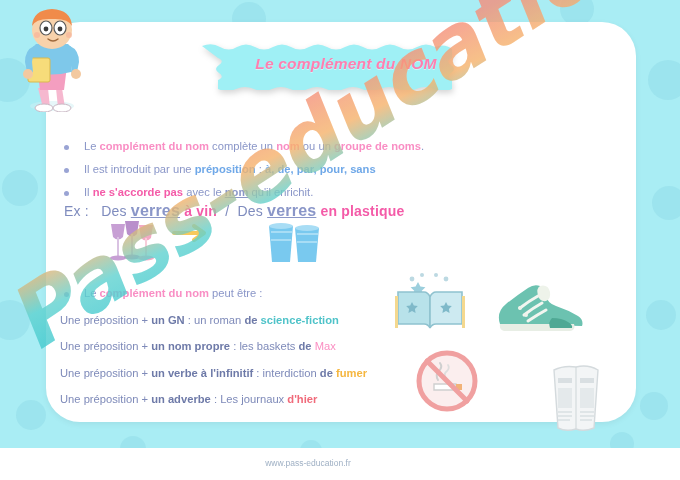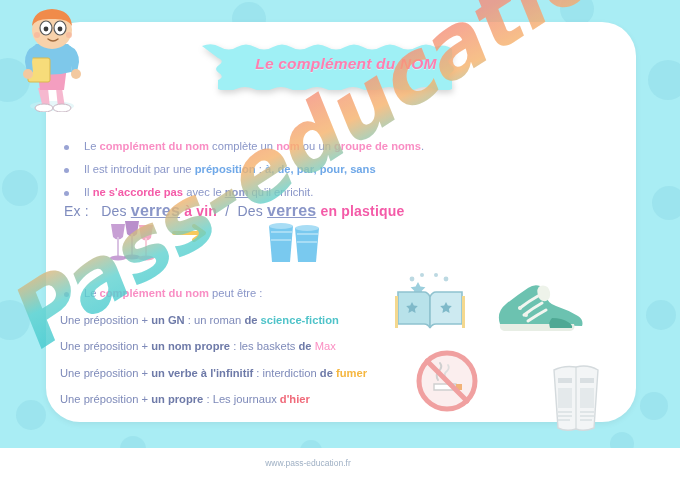--- a/index.html
+++ b/index.html
@@ -256,21 +256,21 @@
   <div class="sub-line" style="left:60px;top:314px;">
     <span><span>Une préposition + </span><span class="dkbold">un GN</span><span> : un roman </span><span class="dkbold">de </span><span class="teal">science-fiction</span></span>
   </div>
   <div class="sub-line" style="left:60px;top:340px;">
     <span><span>Une préposition + </span><span class="dkbold">un nom propre</span><span> : les baskets </span><span class="dkbold">de </span><span class="pinkplain">Max</span></span>
   </div>
   <div class="sub-line" style="left:60px;top:367px;text-align:center;">
     <span><span>Une préposition + </span><span class="dkbold">un verbe à l'infinitif</span><span> : interdiction </span><span class="dkbold">de </span><span class="orange">fumer</span></span>
   </div>
   <div class="sub-line" style="left:60px;top:393px;">
-    <span><span>Une préposition + </span><span class="dkbold">un propre</span><span> : Les journaux </span><span class="red">d'hier</span></span>
+    <span><span>Une préposition + </span><span class="dkbold">un adverbe</span><span> : Les journaux </span><span class="red">d'hier</span></span>
   </div>
 </div>
 
 <div id="watermark">
   <svg viewBox="0 0 680 480" aria-hidden="true">
     <defs>
       <linearGradient id="wmg" x1="0" y1="1" x2="1" y2="0">
         <stop offset="0%" stop-color="#35c6cf"></stop>
         <stop offset="28%" stop-color="#5fd2d0"></stop>
         <stop offset="48%" stop-color="#f6b26b"></stop>

